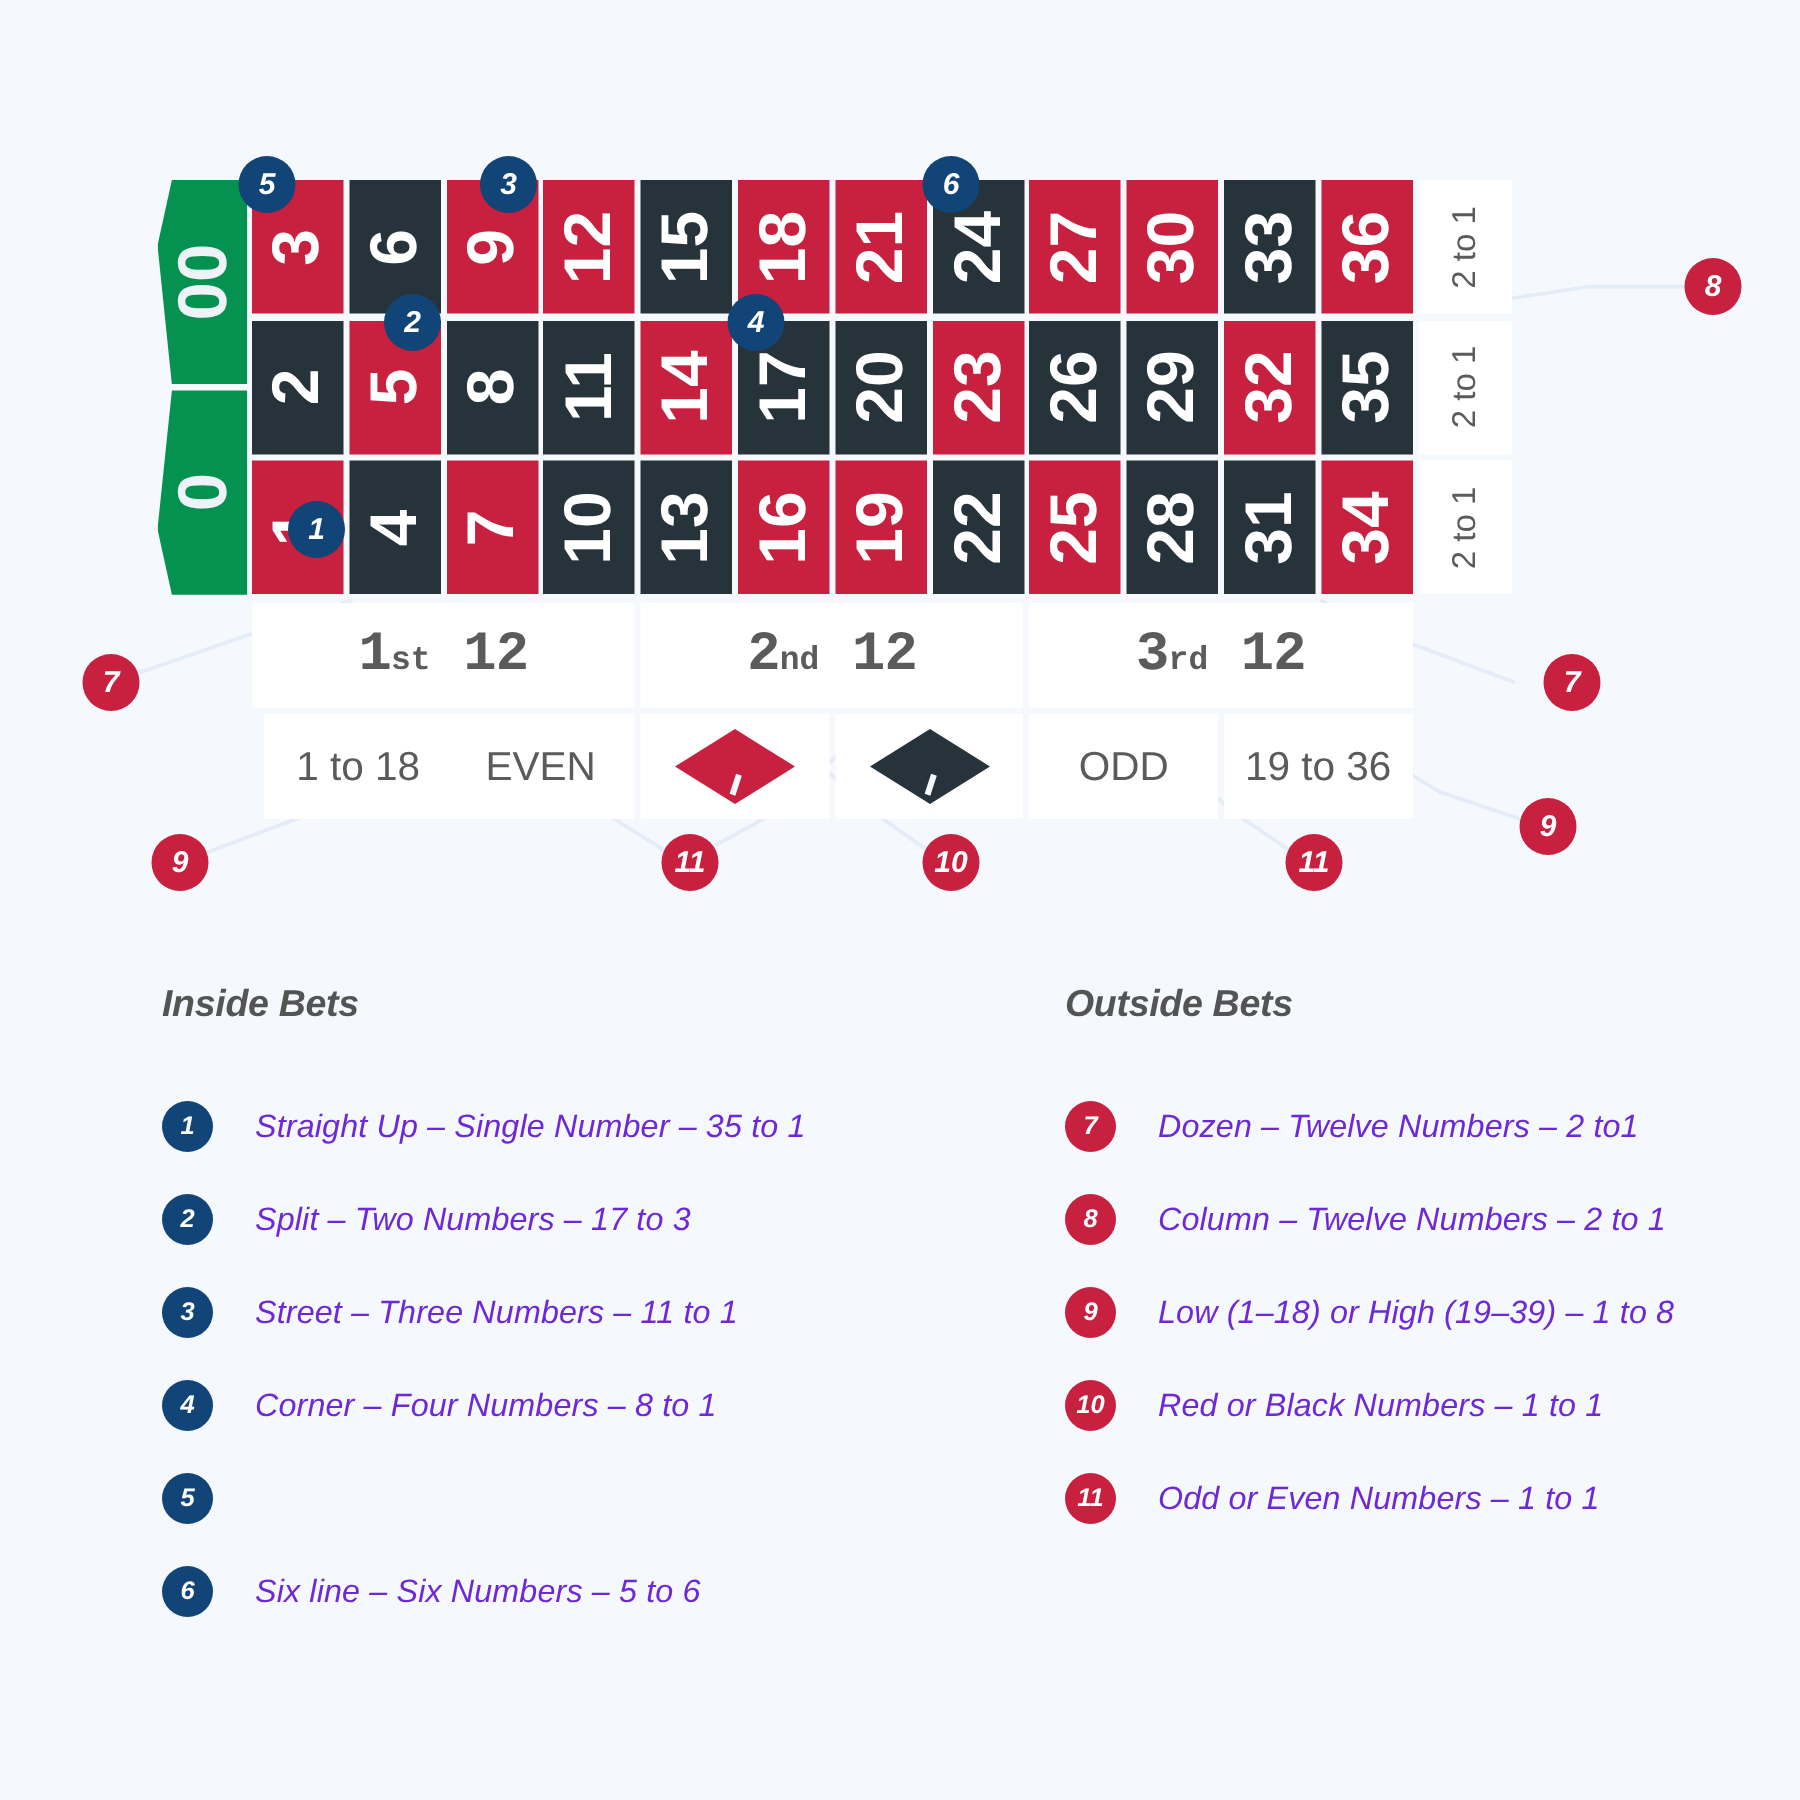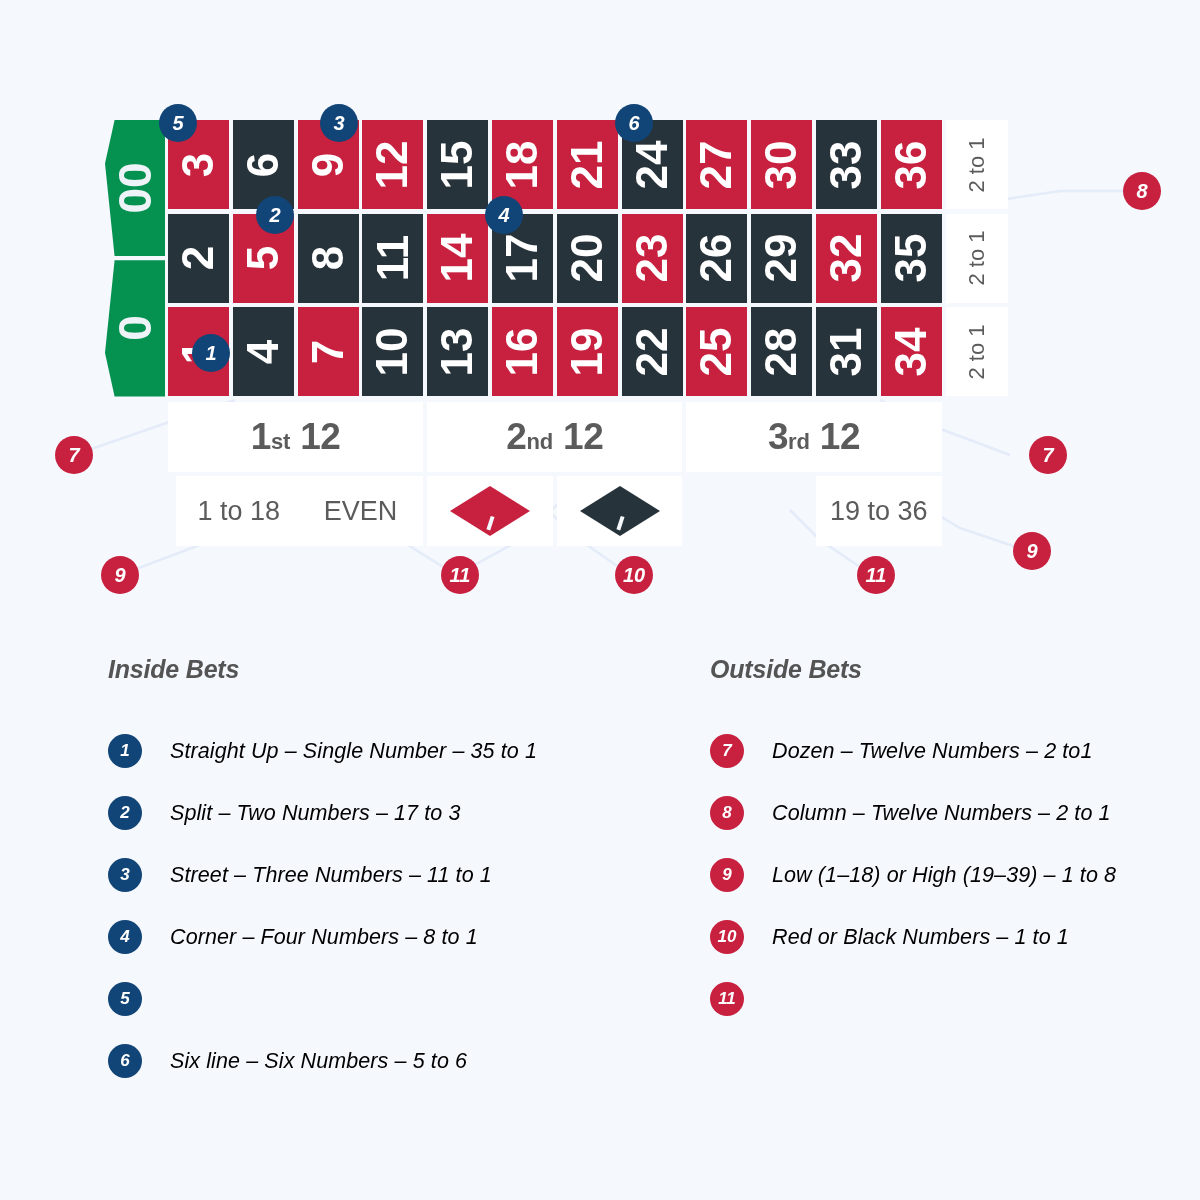--- a/index.html
+++ b/index.html
@@ -54,21 +54,21 @@
     font-size: 22px; font-weight: 400; white-space: nowrap;
   }
 
   .dozen-cell, .outside-cell {
     position: absolute;
     background: #ffffff;
     display: flex; align-items: center; justify-content: center;
     color: #5b5b5b;
   }
   .dozen-cell .dz {
-    font-size: 37px; font-weight: 700; letter-spacing: -0.5px;
+    font-size: 37px; font-weight: 700; letter-spacing: -0.5px; font-family: Liberation Mono, monospace;
   }
   .dozen-cell .dz sup {
     font-size: 22px; font-weight: 700; vertical-align: baseline;
     position: relative; top: 0px; letter-spacing: 0;
   }
   .outside-cell span.ol {
     font-size: 27px; font-weight: 400; letter-spacing: 0px;
   }
 
   .diamond { width: 86px; height: 56px; position: relative; }
@@ -96,21 +96,21 @@
     display: flex; align-items: center; height: 62px;
   }
   .legend-badge {
     width: 34px; height: 34px; border-radius: 50%;
     display: flex; align-items: center; justify-content: center;
     color: #fff; font-size: 17px; font-weight: 700; font-style: italic;
     flex: 0 0 34px;
   }
   .legend-text {
     margin-left: 28px;
-    font-size: 21.5px; font-style: italic; color: #000000;
+    font-size: 21.5px; font-style: italic; color: #6d28d9;
     white-space: nowrap; letter-spacing: 0.1px;
   }
 </style>
 </head>
 <body>
 
 <div id="stage">
 
   <svg id="connectors" viewBox="0 0 1200 1200">
     <g stroke="#e3ecf8" stroke-width="2.5" fill="none">
@@ -273,20 +273,23 @@
           </svg>
         </div>
       </div>
       <div class="outside-cell" style="left: 556.8px; top: 476px; width: 125.6px; height: 70px;">
         <div class="diamond">
           <svg width="86" height="56" viewBox="0 0 86 56">
             <polygon points="43,3 83,28 43,53 3,28" fill="#27333a"></polygon>
             <rect x="41.5" y="33" width="4" height="14" fill="#f5f8fd" transform="rotate(18 43 40)"></rect>
           </svg>
         </div>
+      </div>
+      <div class="outside-cell" style="left: 686.4px; top: 476px; width: 125.6px; height: 70px;">
+        <span class="ol">ODD</span>
       </div>
       <div class="outside-cell" style="left: 816px; top: 476px; width: 125.6px; height: 70px;">
         <span class="ol">19 to 36</span>
       </div>
       <div class="marker m-blue" style="left: 192px; top: 334px;">1</div>
       <div class="marker m-blue" style="left: 256px; top: 196px;">2</div>
       <div class="marker m-blue" style="left: 320px; top: 104px;">3</div>
       <div class="marker m-blue" style="left: 485px; top: 196px;">4</div>
       <div class="marker m-blue" style="left: 159px; top: 104px;">5</div>
       <div class="marker m-blue" style="left: 615px; top: 104px;">6</div>
@@ -343,18 +346,19 @@
           <div class="legend-row">
             <div class="legend-badge m-red">9</div>
             <div class="legend-text">Low (1–18) or High (19–39) – 1 to 8</div>
           </div>
           <div class="legend-row">
             <div class="legend-badge m-red">10</div>
             <div class="legend-text">Red or Black Numbers – 1 to 1</div>
           </div>
           <div class="legend-row">
             <div class="legend-badge m-red">11</div>
+            <div class="legend-text">Odd or Even Numbers – 1 to 1</div>
           </div>
         </div>
     </div>
   </div>
 
 </div>
 
 </body></html>

